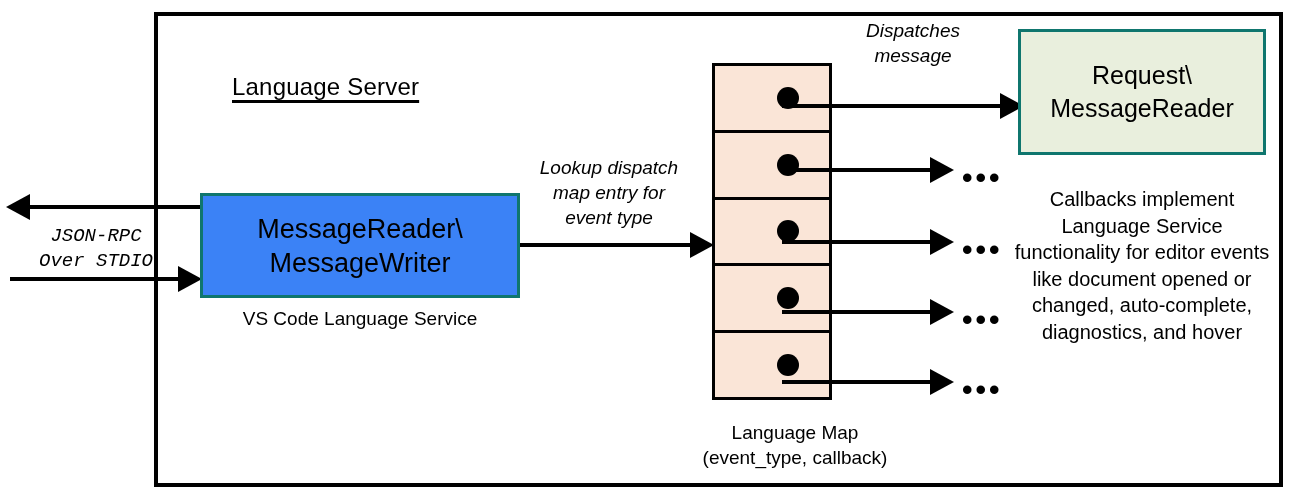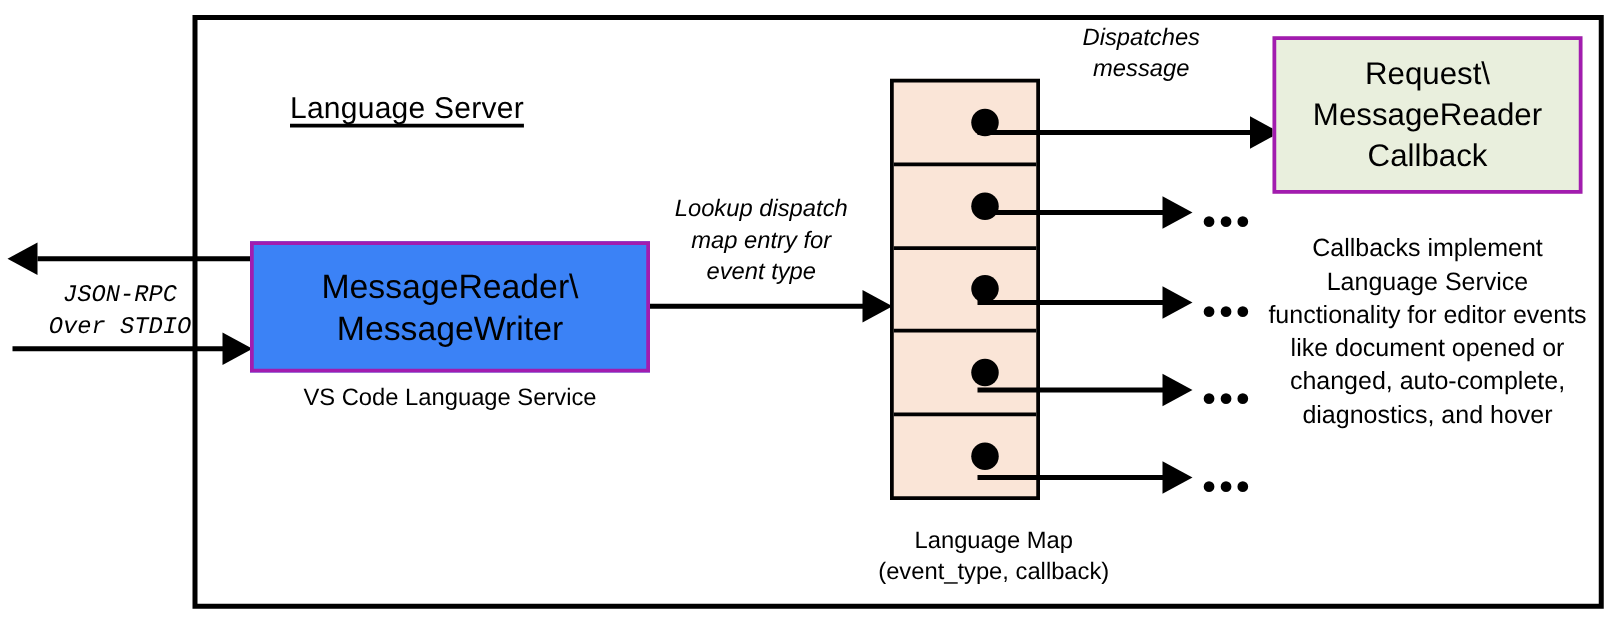--- a/index.html
+++ b/index.html
@@ -39,21 +39,21 @@
     letter-spacing: 0.2px;
     text-decoration: underline;
     text-underline-offset: 5px;
     text-decoration-thickness: 3px;
     white-space: nowrap;
   }
 
   
   .box {
     position: absolute;
-    border: 3px solid #a21caf;
+    border: 3px solid #0f766e;
     box-sizing: border-box;
     display: flex;
     flex-direction: column;
     align-items: center;
     justify-content: center;
     text-align: center;
   }
   .box-line { white-space: nowrap; }
 
   #reader-box {
@@ -234,17 +234,16 @@
   <div class="arrow-right" style="left:930px; top:299px;"></div>
   <div class="dots" style="left:962px; top:315px;">•••</div>
 
   <div class="hline" style="left:782px; top:380px; width:156px;"></div>
   <div class="arrow-right" style="left:930px; top:369px;"></div>
   <div class="dots" style="left:962px; top:385px;">•••</div>
 
   <div class="box" id="callback-box">
     <div class="box-line">Request\</div>
     <div class="box-line">MessageReader</div>
-    <div class="box-line">Callback</div>
   </div>
   <div class="caption" id="callback-caption">Callbacks implement Language Service functionality for editor events like document opened or changed, auto-complete, diagnostics, and hover</div>
 
 </div>
 
 </body></html>

